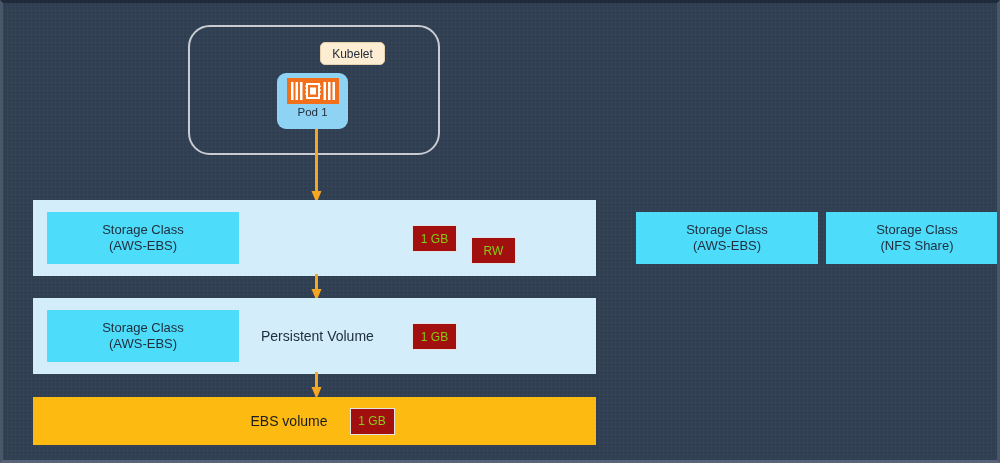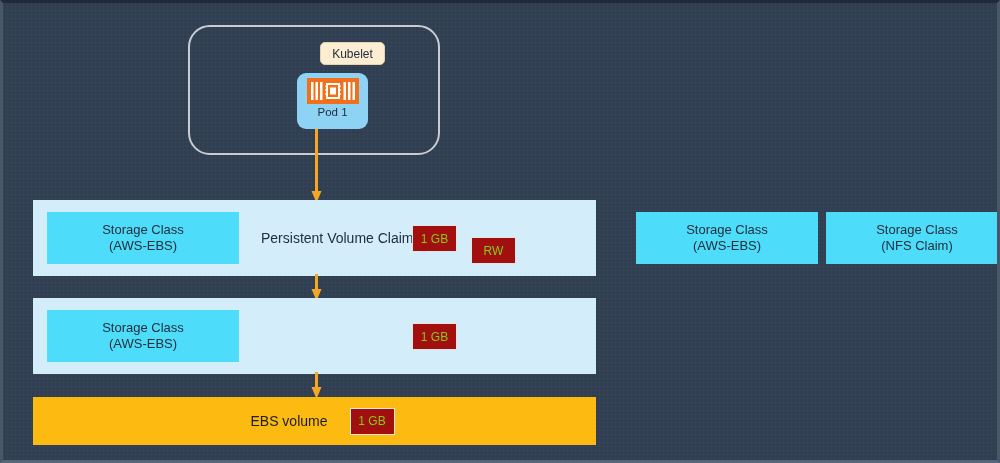--- a/index.html
+++ b/index.html
@@ -68,21 +68,20 @@
     width: 71px;
     height: 56px;
     background: #8ed2f4;
     border-radius: 9px;
     box-sizing: border-box;
     display: flex;
     flex-direction: column;
     align-items: center;
     justify-content: flex-start;
     padding-top: 5px;
-    margin-left: 20px;
   }
   .pod-icon {
     width: 52px;
     height: 26px;
     display: block;
   }
   .pod-label {
     color: #22303f;
     font-size: 11.5px;
     margin-top: 3px;
@@ -249,37 +248,37 @@
       <line x1="5.5" y1="0" x2="5.5" y2="64" stroke="#f5a623" stroke-width="3"></line>
       <polygon points="5.5,74 0.5,62 10.5,62" fill="#f5a623"></polygon>
     </svg>
   </div>
 
   <div class="row row-pvc">
     <div class="sc-inner">
       <span>Storage Class</span>
       <span>(AWS-EBS)</span>
     </div>
-    <div class="row-title">Persistent Volume Claim</div>
   </div>
   <div class="badge badge-pvc-size">1 GB</div>
   <div class="badge badge-pvc-mode">RW</div>
 
   <div class="arrow" style="top:271px; height:28px;">
     <svg width="11" height="28" viewBox="0 0 11 28" xmlns="http://www.w3.org/2000/svg">
       <line x1="5.5" y1="0" x2="5.5" y2="18" stroke="#f5a623" stroke-width="3"></line>
       <polygon points="5.5,27 0.5,15 10.5,15" fill="#f5a623"></polygon>
     </svg>
   </div>
 
   <div class="row row-pv">
     <div class="sc-inner">
       <span>Storage Class</span>
       <span>(AWS-EBS)</span>
     </div>
+    <div class="row-title">Persistent Volume</div>
   </div>
   <div class="badge badge-pv-size">1 GB</div>
 
   <div class="arrow" style="top:369px; height:28px;">
     <svg width="11" height="28" viewBox="0 0 11 28" xmlns="http://www.w3.org/2000/svg">
       <line x1="5.5" y1="0" x2="5.5" y2="18" stroke="#f5a623" stroke-width="3"></line>
       <polygon points="5.5,27 0.5,15 10.5,15" fill="#f5a623"></polygon>
     </svg>
   </div>
 
@@ -288,16 +287,16 @@
     <span class="badge badge-ebs-size">1 GB</span>
   </div>
 
   <div class="sc-standalone sc-right-a">
     <span>Storage Class</span>
     <span>(AWS-EBS)</span>
   </div>
 
   <div class="sc-standalone sc-right-b">
     <span>Storage Class</span>
-    <span>(NFS Claim)</span>
+    <span>(NFS Share)</span>
   </div>
 
 </div>
 
 </body></html>

